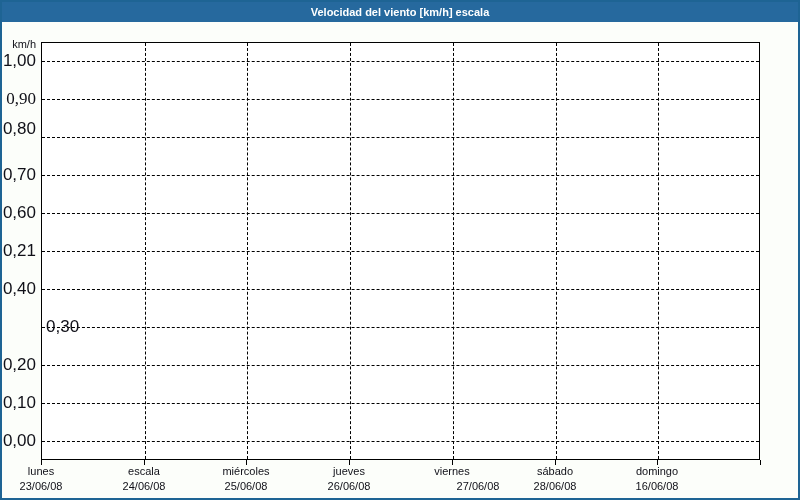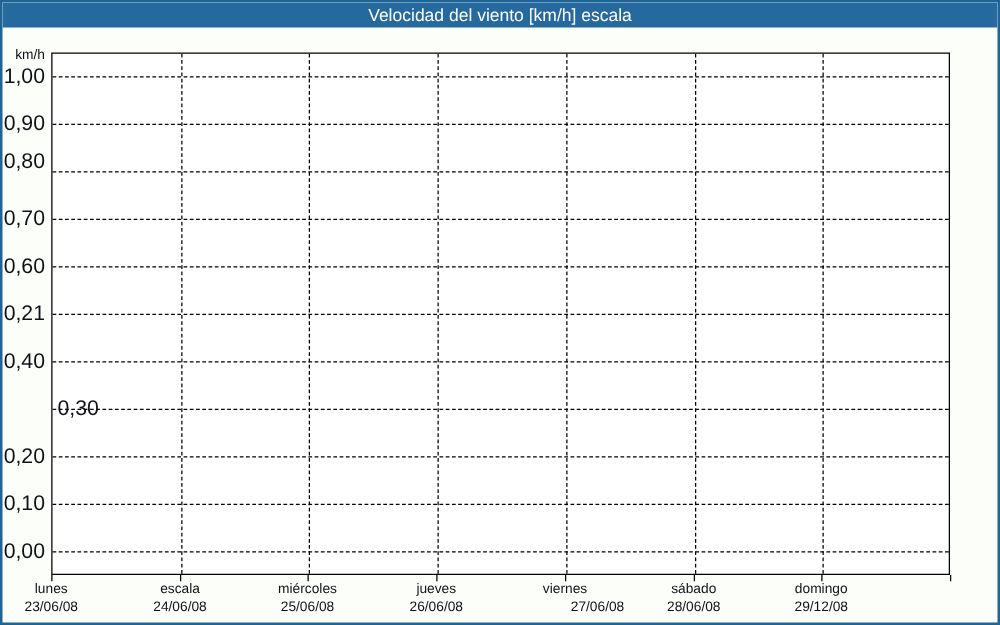--- a/index.html
+++ b/index.html
@@ -21,21 +21,21 @@
     background:var(--page-bg);
     overflow:hidden;
   }
   .title-bar{
     position:absolute;left:0;top:0;width:796px;height:20px;
     background:var(--title-bar);
     display:flex;align-items:center;justify-content:center;
   }
   .title-text{
     color:var(--title-text);
-    font-size:14px;font-weight:normal;
+    font-size:11px;font-weight:bold;
     letter-spacing:0px;
   }
   .canvas{position:absolute;left:0;top:0;width:796px;height:496px;}
   .plot{
     position:absolute;left:39px;top:40px;width:719px;height:418px;
     background:var(--plot-bg);
     border:1px solid var(--grid);
   }
   .hgrid{
     position:absolute;left:0;width:717px;height:0;
@@ -88,21 +88,21 @@
         <div class="hgrid" style="top: 398px;"></div>
         <div class="vgrid" style="left: 103px;"></div>
         <div class="vgrid" style="left: 205px;"></div>
         <div class="vgrid" style="left: 308px;"></div>
         <div class="vgrid" style="left: 411px;"></div>
         <div class="vgrid" style="left: 514px;"></div>
         <div class="vgrid" style="left: 616px;"></div>
       </div>
     <div id="ylabels">
         <div class="ylab" style="top: 52px;">1,00</div>
-        <div class="ylab" style="top: 90px;">0,90</div>
+        <div class="ylab" style="top: 90px; font-family: Liberation Serif, serif;">0,90</div>
         <div class="ylab" style="top: 120px;">0,80</div>
         <div class="ylab" style="top: 166px;">0,70</div>
         <div class="ylab" style="top: 204px;">0,60</div>
         <div class="ylab" style="top: 242px;">0,21</div>
         <div class="ylab" style="top: 280px;">0,40</div>
         <div class="ylab" style="top: 318px; padding-left: 44px;">0,30</div>
         <div class="ylab" style="top: 356px;">0,20</div>
         <div class="ylab" style="top: 394px;">0,10</div>
         <div class="ylab" style="top: 432px;">0,00</div>
       </div>
@@ -123,16 +123,16 @@
         <div class="datelab" style="left: 142px;">24/06/08</div>
         <div class="daylab" style="left: 244px;">miércoles</div>
         <div class="datelab" style="left: 244px;">25/06/08</div>
         <div class="daylab" style="left: 347px;">jueves</div>
         <div class="datelab" style="left: 347px;">26/06/08</div>
         <div class="daylab" style="left: 450px;">viernes</div>
         <div class="datelab" style="left: 476px;">27/06/08</div>
         <div class="daylab" style="left: 553px;">sábado</div>
         <div class="datelab" style="left: 553px;">28/06/08</div>
         <div class="daylab" style="left: 655px;">domingo</div>
-        <div class="datelab" style="left: 655px;">29/12/08</div>
+        <div class="datelab" style="left: 655px;">16/06/08</div>
       </div>
   </div>
 </div>
 
 </body></html>

